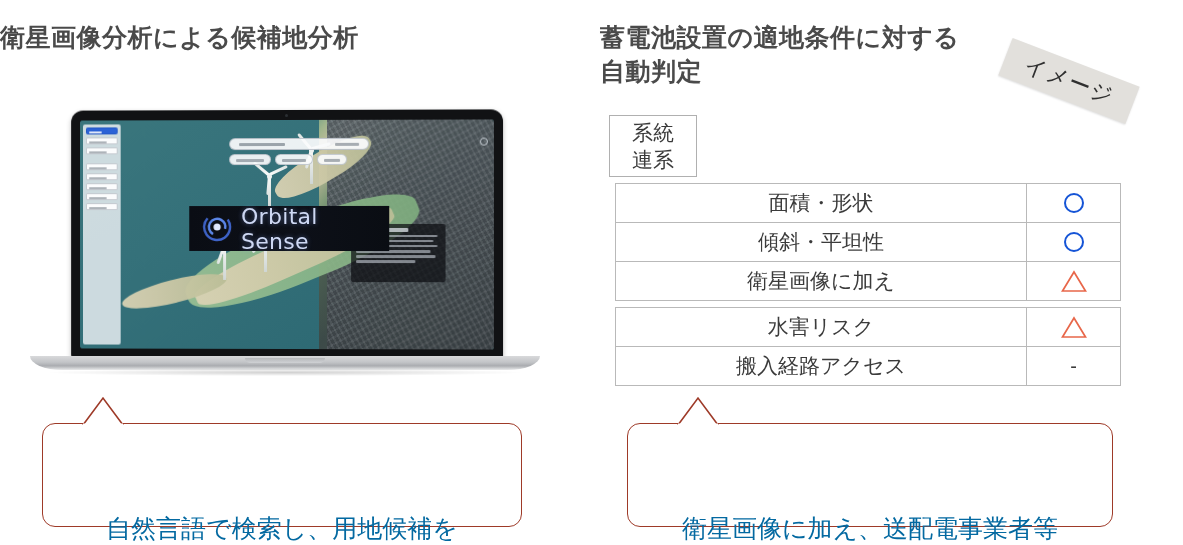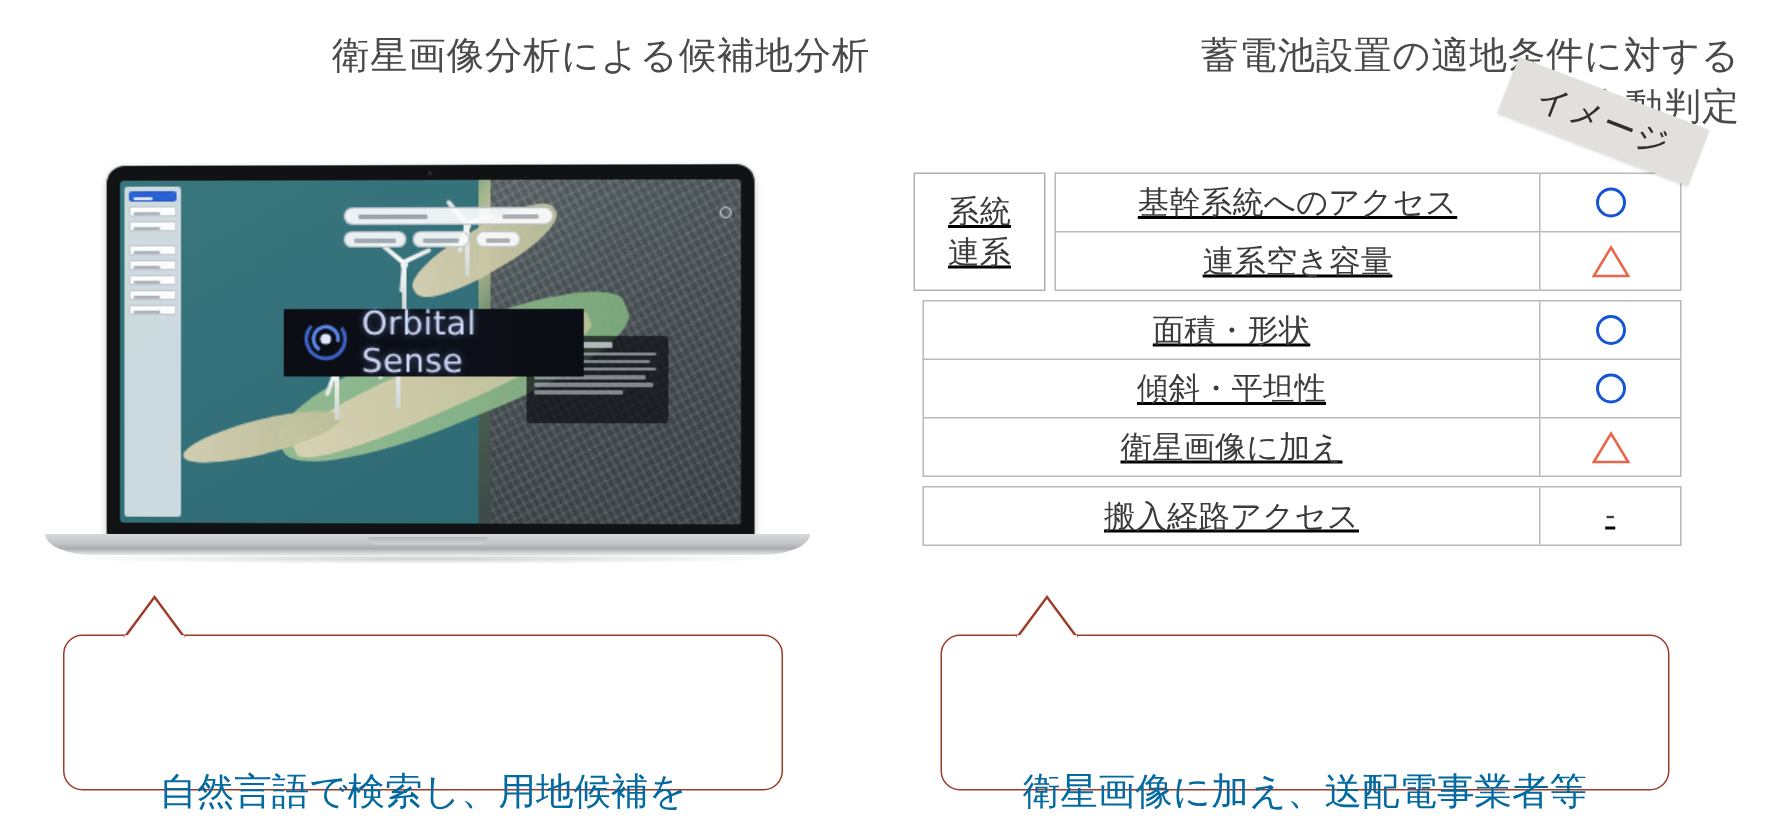--- a/index.html
+++ b/index.html
@@ -11,22 +11,22 @@
     overflow: hidden;
   }
   #root { position: relative; width: 1183px; height: 545px; background:#fff; }
 
   
   .panel-title {
     position: absolute;
     color: #4a4a4a;
     font-size: 25px;
     line-height: 34px;
-    text-align: right;
-    font-weight: 400;
+    text-align: left;
+    font-weight: 700;
     letter-spacing: 0.5px;
     white-space: pre-line;
   }
   #title-left  { left: 0px;   top: 20px; width: 580px; }
   #title-right { left: 600px; top: 20px; width: 560px; }
 
   
   #laptop { position: absolute; left: 30px; top: 110px; width: 510px; height: 275px; }
   .lid {
     position: absolute; left: 40px; top: 0px; width: 432px; height: 249px;
@@ -182,21 +182,21 @@
     background: linear-gradient(90deg,#0a0d14 0%, #0d1018 55%, #0a0d13 100%);
     display:flex; align-items:center; gap:9px; padding-left:13px;
   }
   .logo-text {
     color:#cfd9f4; font-size:22px; letter-spacing:0.3px;
     font-family:"DejaVu Sans","Liberation Sans",sans-serif;
     text-shadow: 0 0 5px rgba(140,170,255,0.45);
   }
 
   
-  #table { position:absolute; left:609px; top:115px; width:512px;text-decoration:underline; }
+  #table { position:absolute; left:609px; top:115px; width:512px; }
   .grp { display:flex; margin-bottom:6px; }
   .cat {
     width:88px; flex:0 0 88px; border:1px solid #b0b0b0; background:#fff;
     display:flex; align-items:center; justify-content:center;
     font-size:21px; color:#3b3b3b; line-height:27px; text-align:center;
     white-space:pre-line; padding:3px 0;
   }
   .rows { flex:1; margin-left:6px; display:flex; flex-direction:column; }
   .row { display:flex; border:1px solid #b9b9b9; border-bottom:none; background:#fff; }
   .row:last-child { border-bottom:1px solid #b9b9b9; }
@@ -358,36 +358,20 @@
     </div>
     <div class="base"></div>
     <div class="base-notch"></div>
     <div class="base-shadow"></div>
   </div>
 
   <div id="table">
       <div class="grp">
         <div class="cat">系統
 連系</div>
-        <div class="rows">
-          <div class="row">
-            <div class="item">基幹系統へのアクセス</div>
-            <div class="mark">
-              <div class="mk-circle" style="border-color: rgb(21, 84, 214);"></div>
-            </div>
-          </div>
-          <div class="row">
-            <div class="item">連系空き容量</div>
-            <div class="mark">
-              <svg width="26" height="23" viewBox="0 0 26 23">
-                <path d="M13 2 L24.5 21 L1.5 21 Z" fill="none" stroke="#e8674a" stroke-width="1.7"></path>
-              </svg>
-            </div>
-          </div>
-        </div>
       </div>
       <div class="grp">
         <div class="rows">
           <div class="row">
             <div class="item">面積・形状</div>
             <div class="mark">
               <div class="mk-circle" style="border-color: rgb(21, 84, 214);"></div>
             </div>
           </div>
           <div class="row">
@@ -401,20 +385,28 @@
             <div class="mark">
               <svg width="26" height="23" viewBox="0 0 26 23">
                 <path d="M13 2 L24.5 21 L1.5 21 Z" fill="none" stroke="#e8674a" stroke-width="1.7"></path>
               </svg>
             </div>
           </div>
         </div>
       </div>
       <div class="grp">
         <div class="rows">
+          <div class="row">
+            <div class="item">水害リスク</div>
+            <div class="mark">
+              <svg width="26" height="23" viewBox="0 0 26 23">
+                <path d="M13 2 L24.5 21 L1.5 21 Z" fill="none" stroke="#e8674a" stroke-width="1.7"></path>
+              </svg>
+            </div>
+          </div>
           <div class="row">
             <div class="item">搬入経路アクセス</div>
             <div class="mark">
               <span class="mk-dash" style="color: rgb(59, 59, 59);">-</span>
             </div>
           </div>
         </div>
       </div>
     </div>
 

